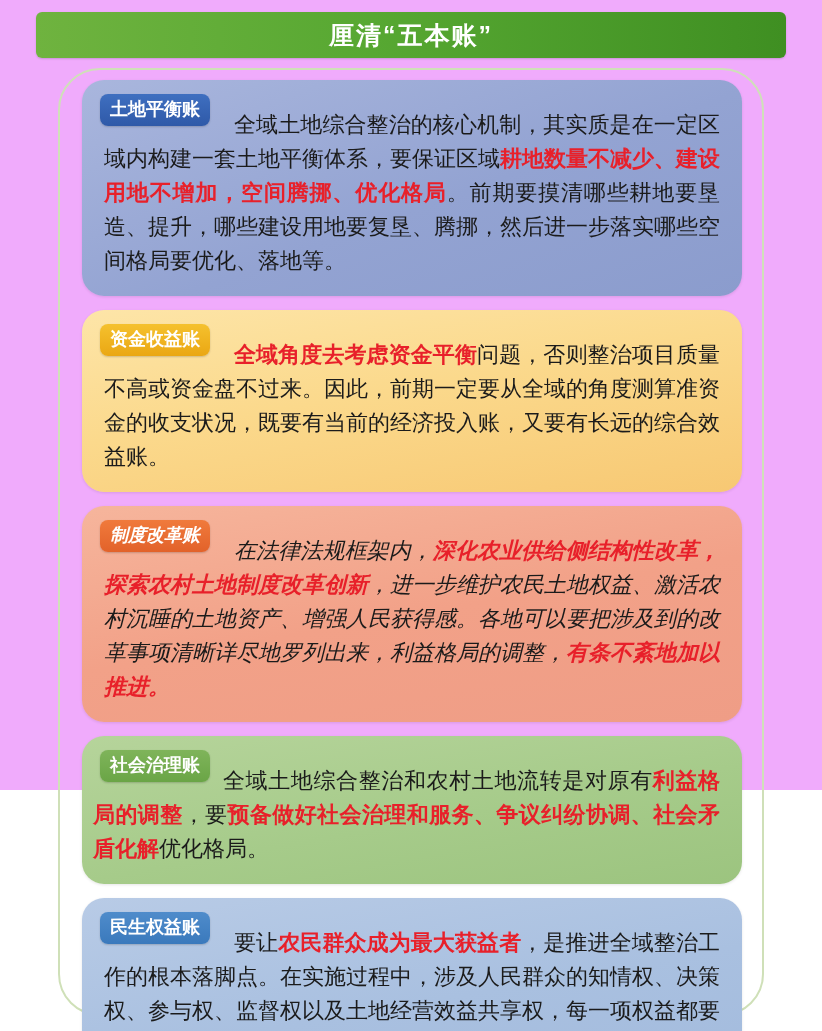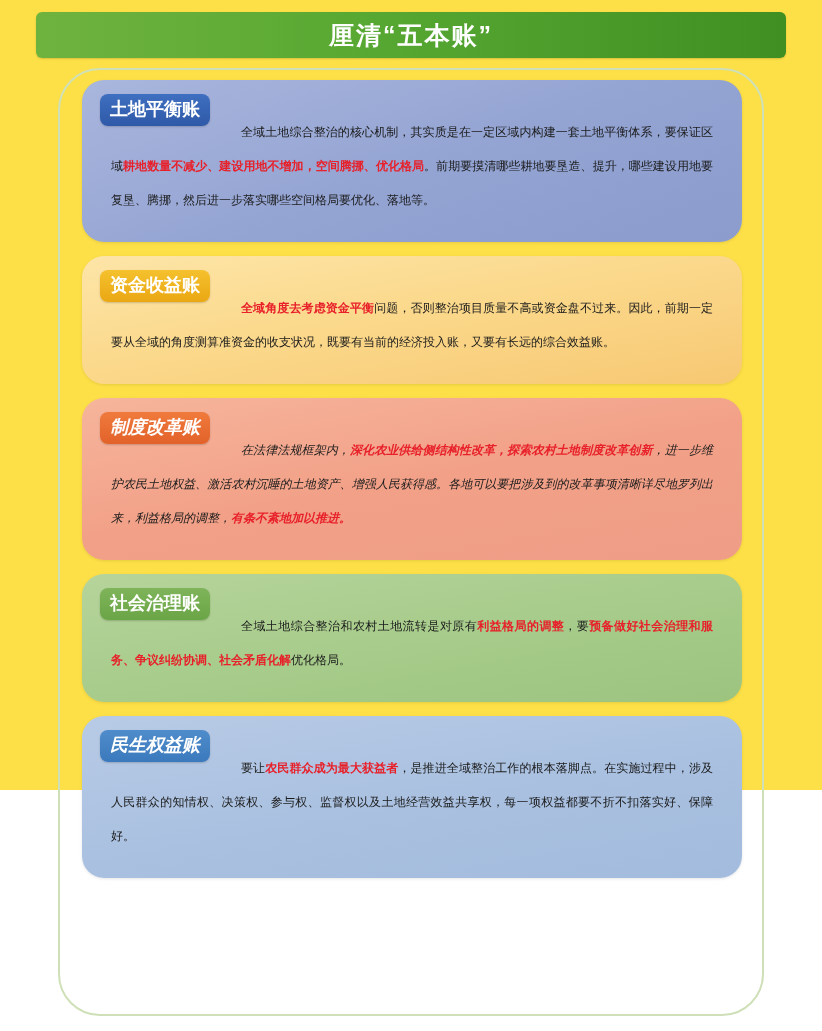--- a/index.html
+++ b/index.html
@@ -10,21 +10,21 @@
   body {
     width: 822px;
     height: 1031px;
     font-family: "Liberation Sans", sans-serif;
     overflow: hidden;
   }
   .page {
     position: relative;
     width: 822px;
     height: 790px;
-    background: #fde047;
+    background: #f0abfc;
     box-sizing: border-box;
   }
   
   .header {
     position: absolute;
     left: 36px;
     top: 12px;
     width: 750px;
     height: 46px;
     background: linear-gradient(90deg, #6fb33f 0%, #57a832 45%, #3f8f22 100%);
@@ -59,22 +59,22 @@
   }
   .card {
     position: relative;
     border-radius: 22px;
     box-sizing: border-box;
     margin-bottom: 14px;
     padding: 28px 22px 18px 22px;
     box-shadow: 0 1px 3px rgba(0,0,0,0.10);
   }
   .card p {
-    margin: 7px;
-    font-size: 12px;
+    margin: 0;
+    font-size: 22px;
     line-height: 34px;
     color: #1b1b1b;
     text-align: justify;
     text-justify: inter-ideograph;
   }
   .card .tag {
     position: absolute;
     left: 18px;
     top: 14px;
     padding: 5px 10px 6px 10px;
@@ -104,31 +104,31 @@
   }
   .card-3 {
     background: linear-gradient(170deg, #f6b59c 0%, #f2a188 50%, #ef9d86 100%);
     font-style: italic;
   }
   .card-3 .tag {
     background: linear-gradient(180deg, #f07a3c 0%, #e2622a 100%);
   }
   .card-4 {
     background: linear-gradient(170deg, #b6d49b 0%, #a6cb8a 55%, #9cc47f 100%);
+    padding-left: 11px;
   }
   .card-4 .tag {
     background: linear-gradient(180deg, #7fb45a 0%, #6aa546 100%);
     color: #ffffff;
   }
   .card-5 {
     background: linear-gradient(170deg, #b8cbe6 0%, #a9c0e0 55%, #a3bbdd 100%);
   }
   .card-5 .tag {
     background: linear-gradient(180deg, #4f8ccb 0%, #3a79bc 100%);
-    font-style: italic;
   }
   .hl-red {
     color: #e8202a;
     font-weight: bold;
   }
   .hl-plain {
     color: #1b1b1b;
   }
 </style>
 </head>

